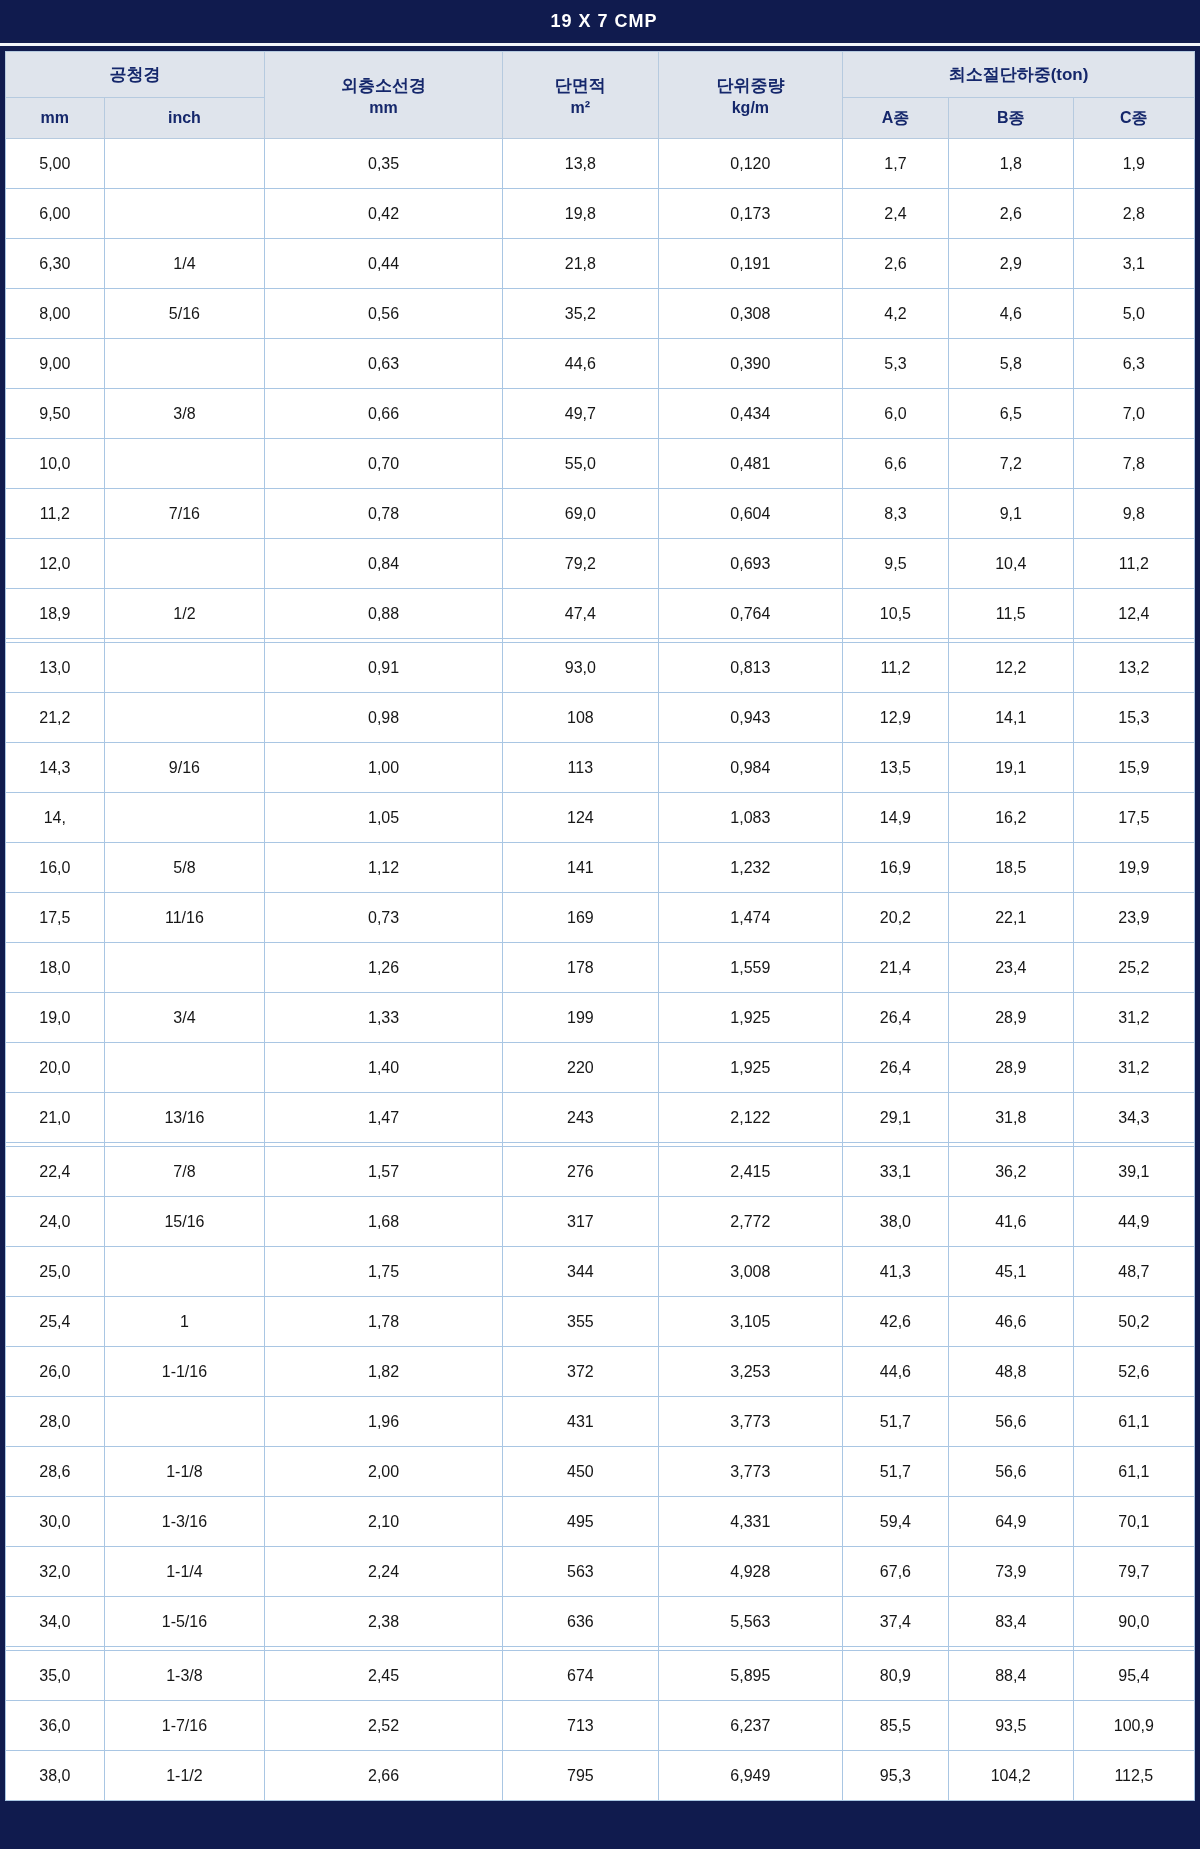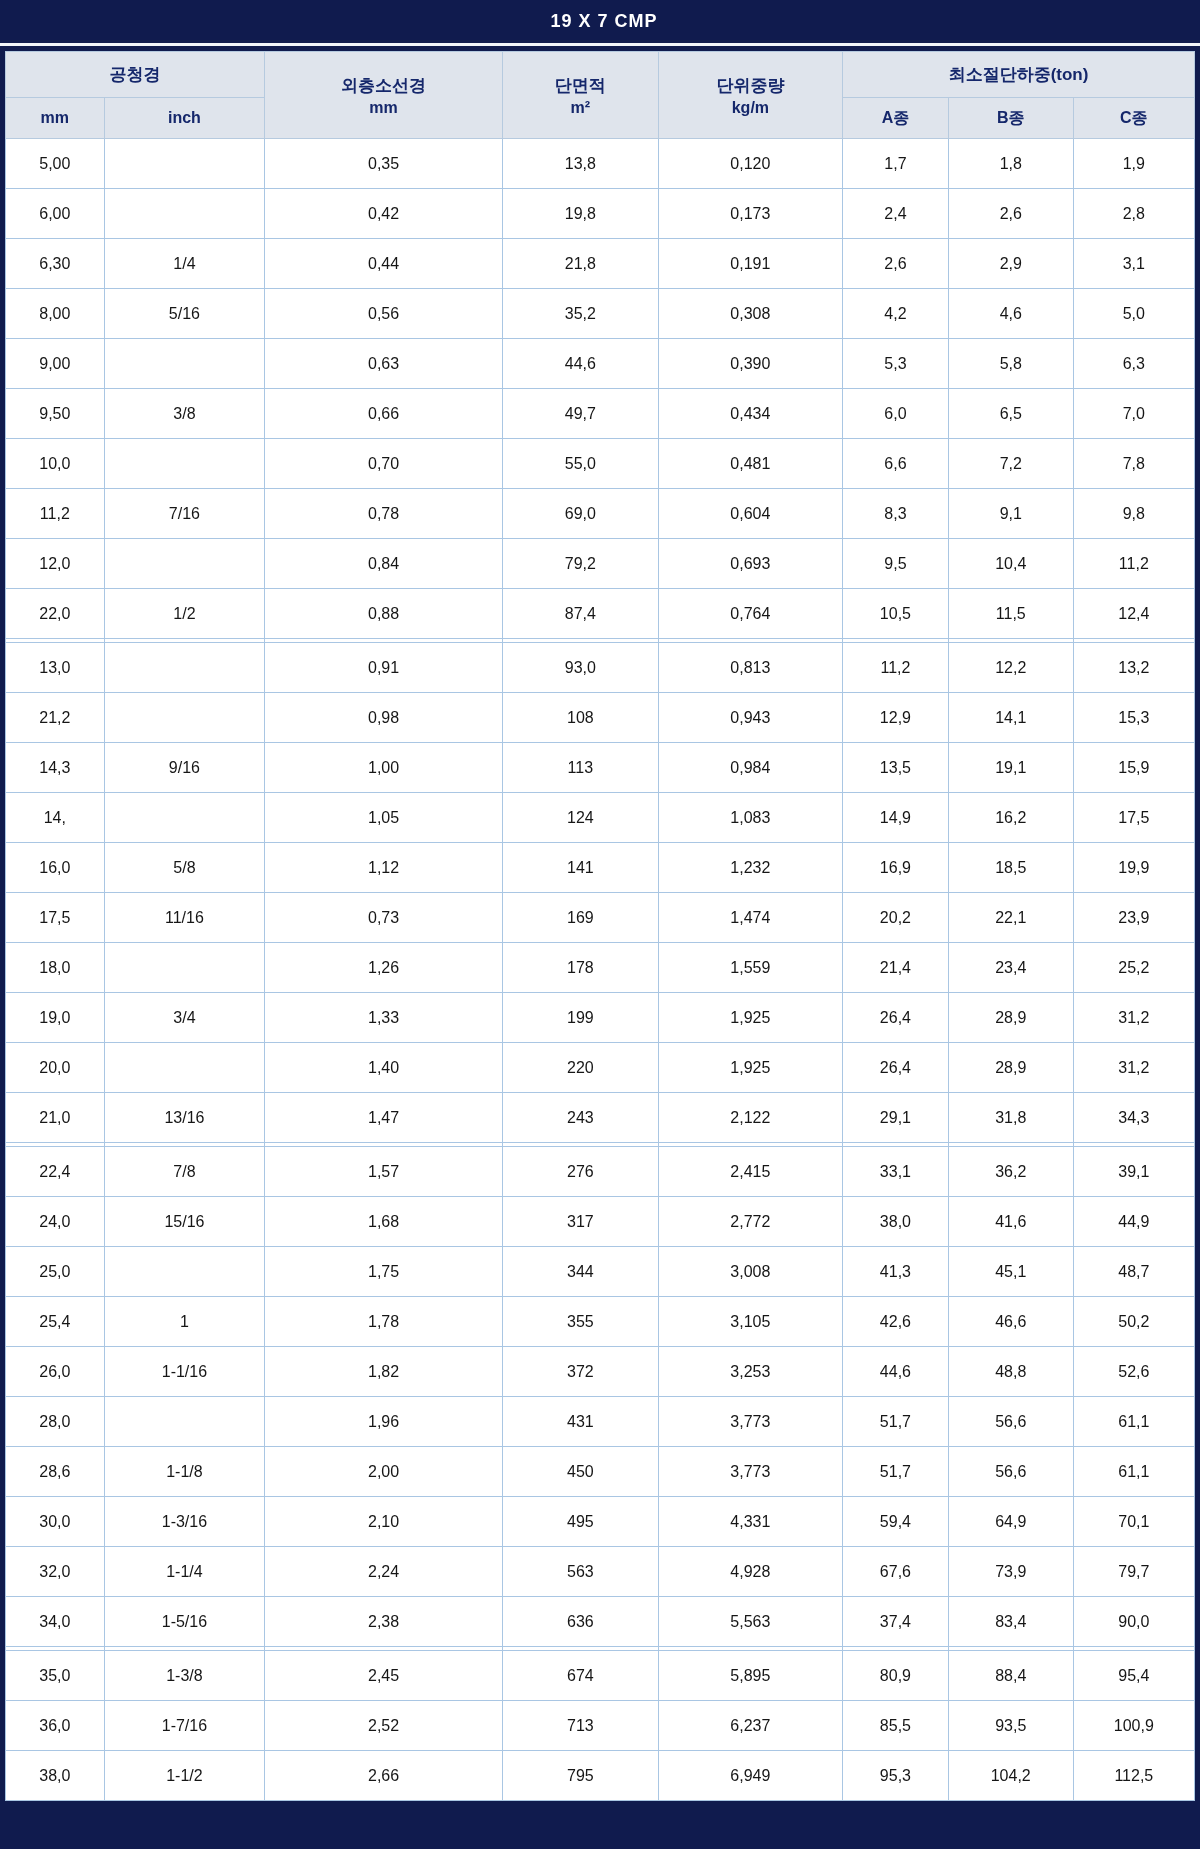--- a/index.html
+++ b/index.html
@@ -190,24 +190,24 @@
           <td>12,0</td>
           <td></td>
           <td>0,84</td>
           <td>79,2</td>
           <td>0,693</td>
           <td>9,5</td>
           <td>10,4</td>
           <td>11,2</td>
         </tr>
         <tr>
-          <td>22,0</td>
+          <td>18,9</td>
           <td>1/2</td>
           <td>0,88</td>
-          <td>87,4</td>
+          <td>47,4</td>
           <td>0,764</td>
           <td>10,5</td>
           <td>11,5</td>
           <td>12,4</td>
         </tr>
         <tr class="sep">
           <td></td>
           <td></td>
           <td></td>
           <td></td>

